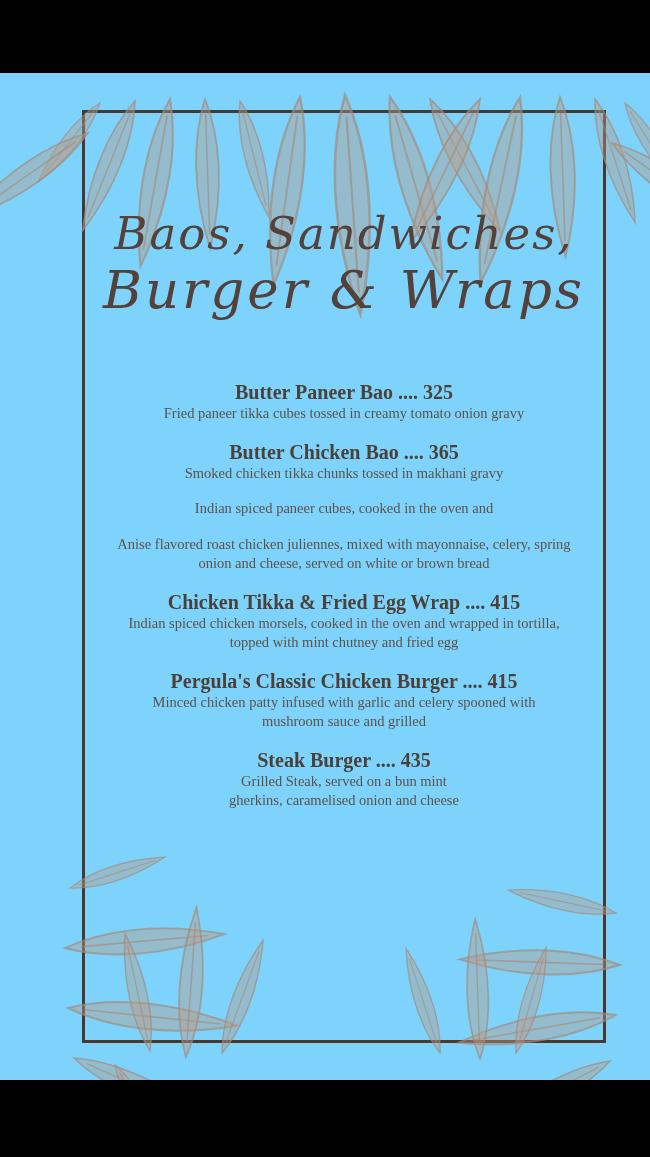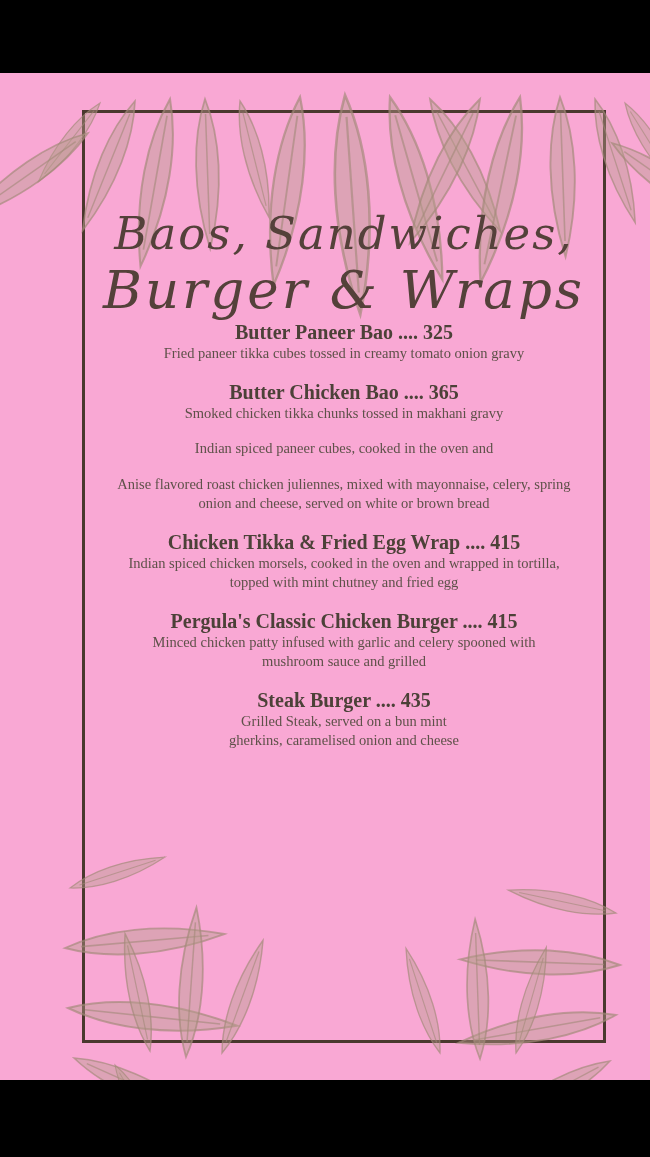--- a/index.html
+++ b/index.html
@@ -11,21 +11,21 @@
     font-family:"Liberation Serif", serif;
   }
   .letterbox{
     position:absolute;left:0;width:650px;background:#000000;
   }
   .letterbox.top{top:0;height:73px;}
   .letterbox.bottom{top:1080px;height:77px;}
   .menu-page{
     position:absolute;top:73px;left:0;
     width:650px;height:1007px;
-    background:#f9a8d4;
+    background:#7dd3fc;
   }
   .menu-frame{
     position:absolute;left:82px;top:37px;
     width:524px;height:933px;
     box-sizing:border-box;
     border:3px solid #4a382e;
     z-index:1;
   }
   .leaves-svg{
     position:absolute;left:0;top:0;width:650px;height:1007px;
@@ -49,21 +49,21 @@
     letter-spacing:2px;
     white-space:nowrap;
   }
   .title-line2{
     margin-top:0;
     font-size:53px;
     line-height:60px;
     letter-spacing:3px;
     white-space:nowrap;
   }
-  .menu-items{}
+  .menu-items{margin-top:60px;}
   .menu-item{margin-bottom:16px;}
   .item-name-line{
     font-weight:bold;
     font-size:20px;
     line-height:24px;
     color:#4c4138;
     white-space:nowrap;
   }
   .desc-line{
     font-size:14.5px;

